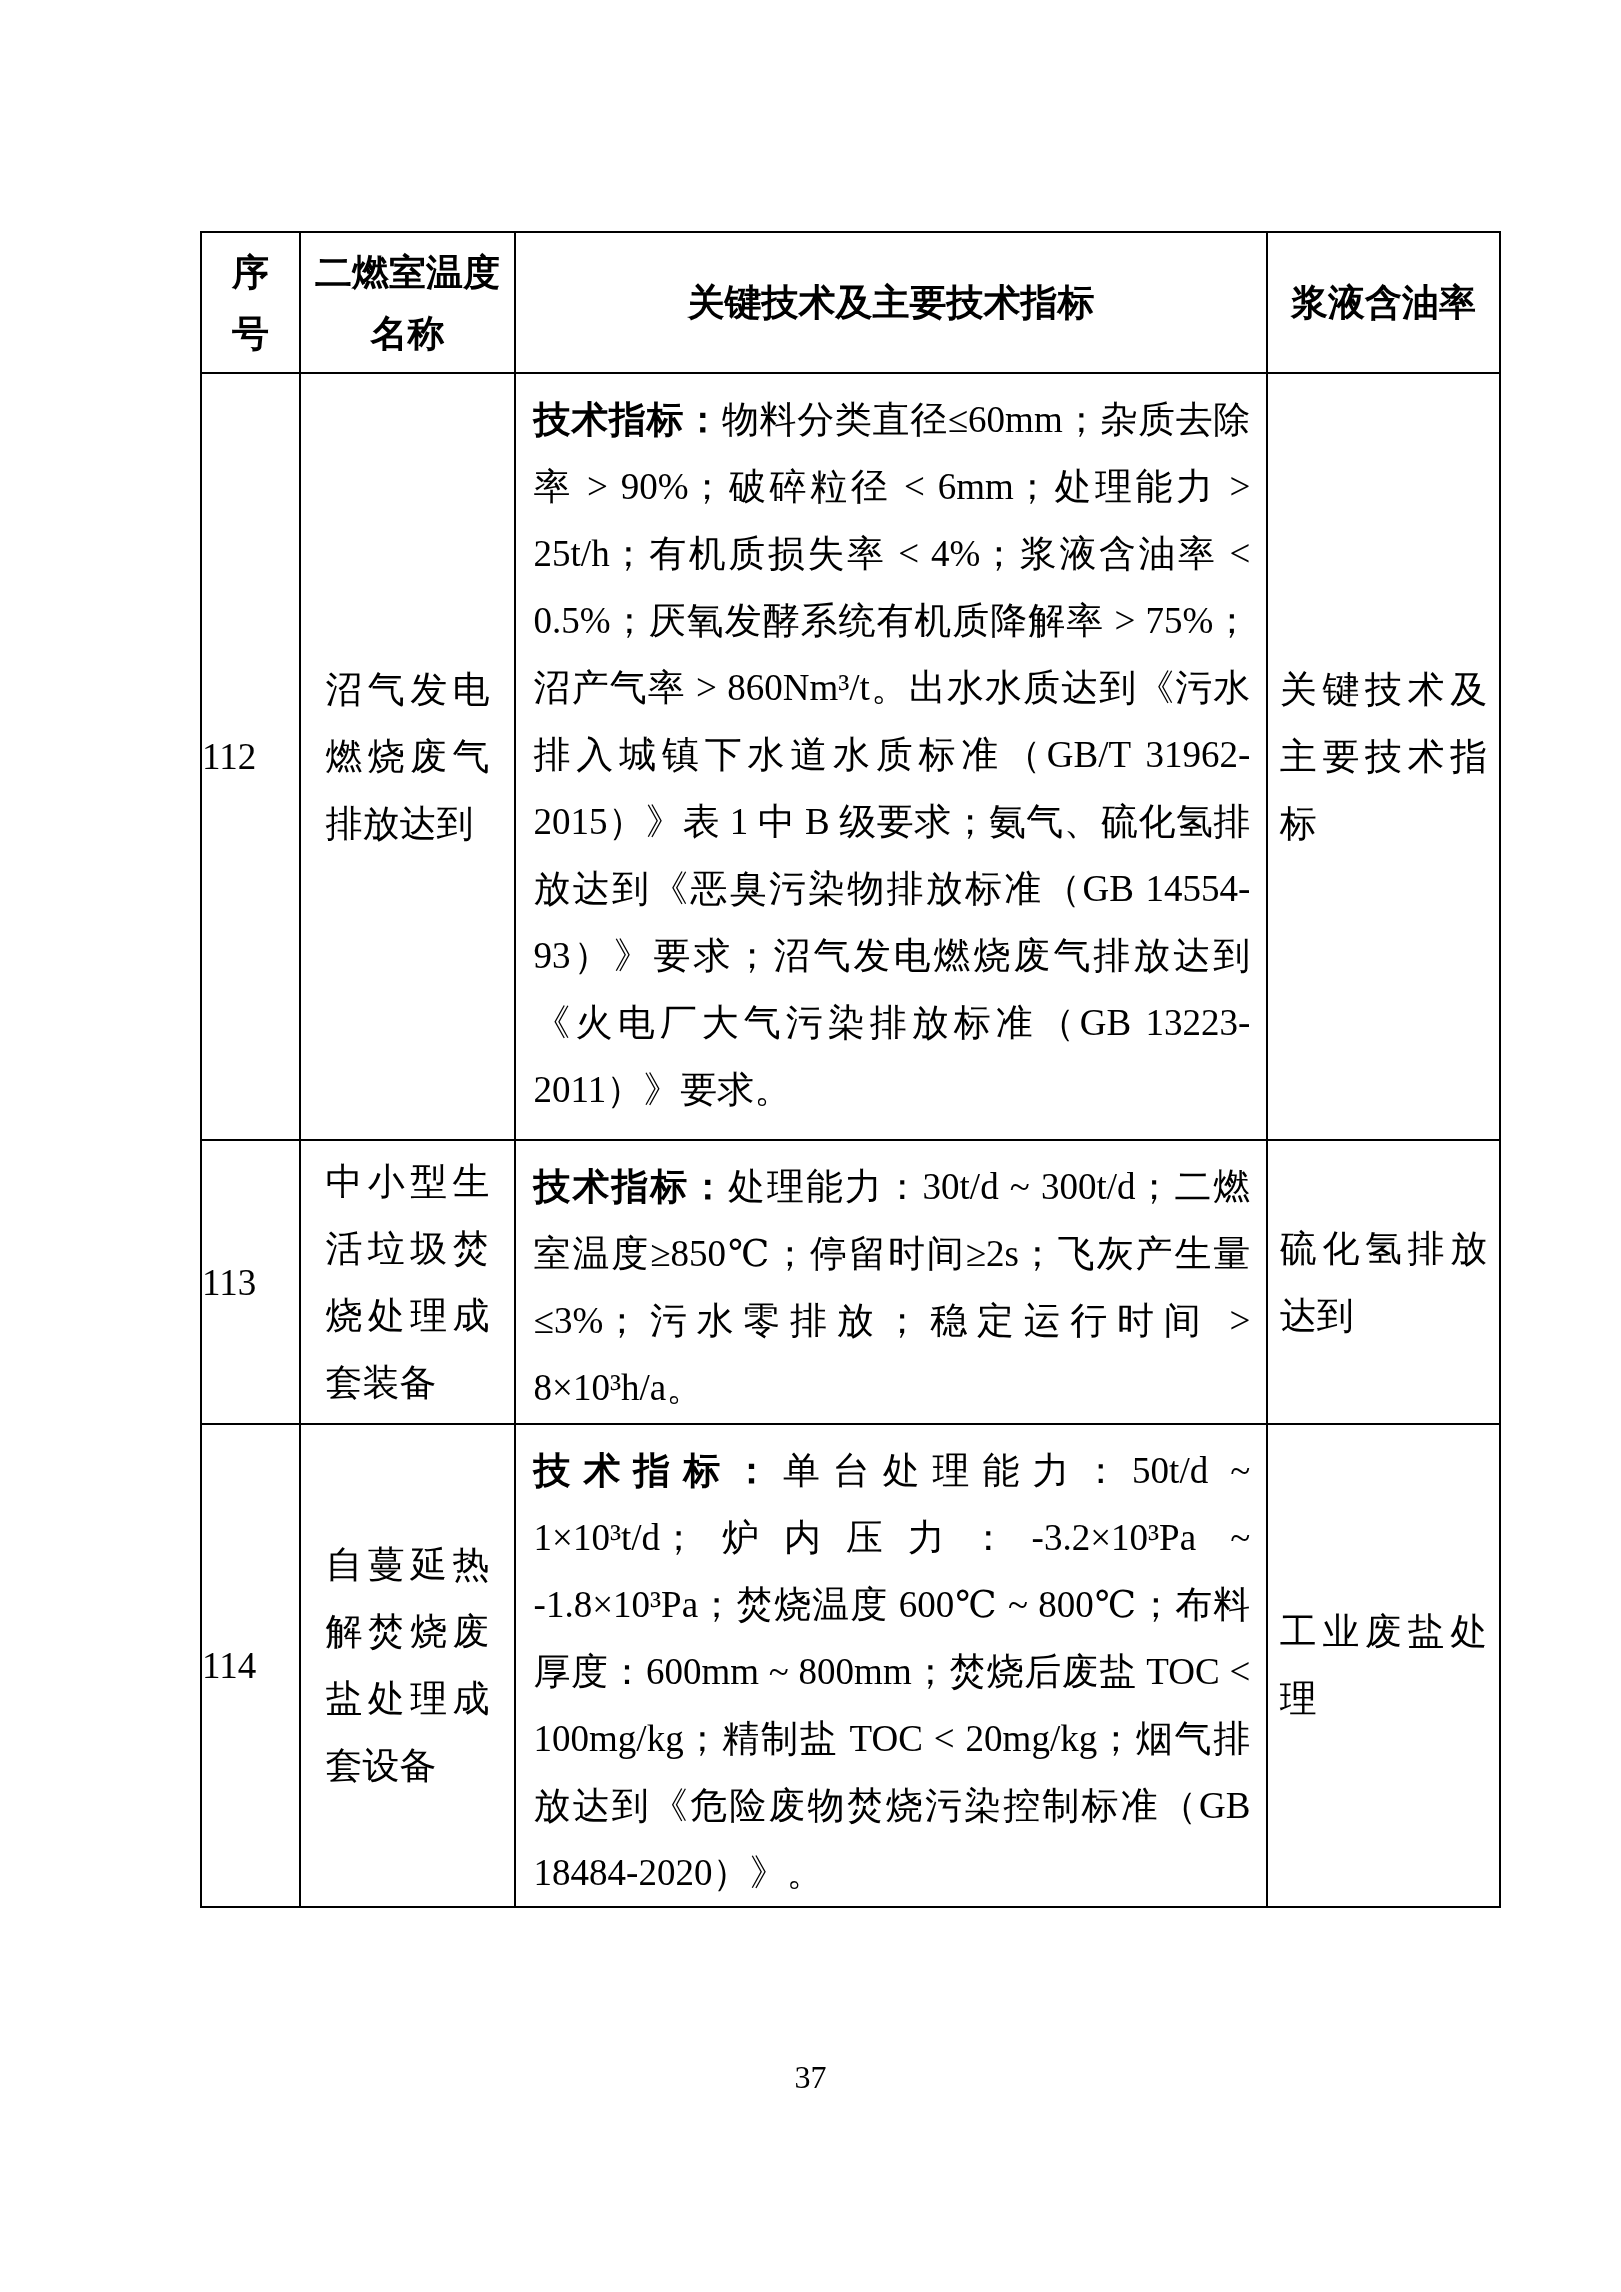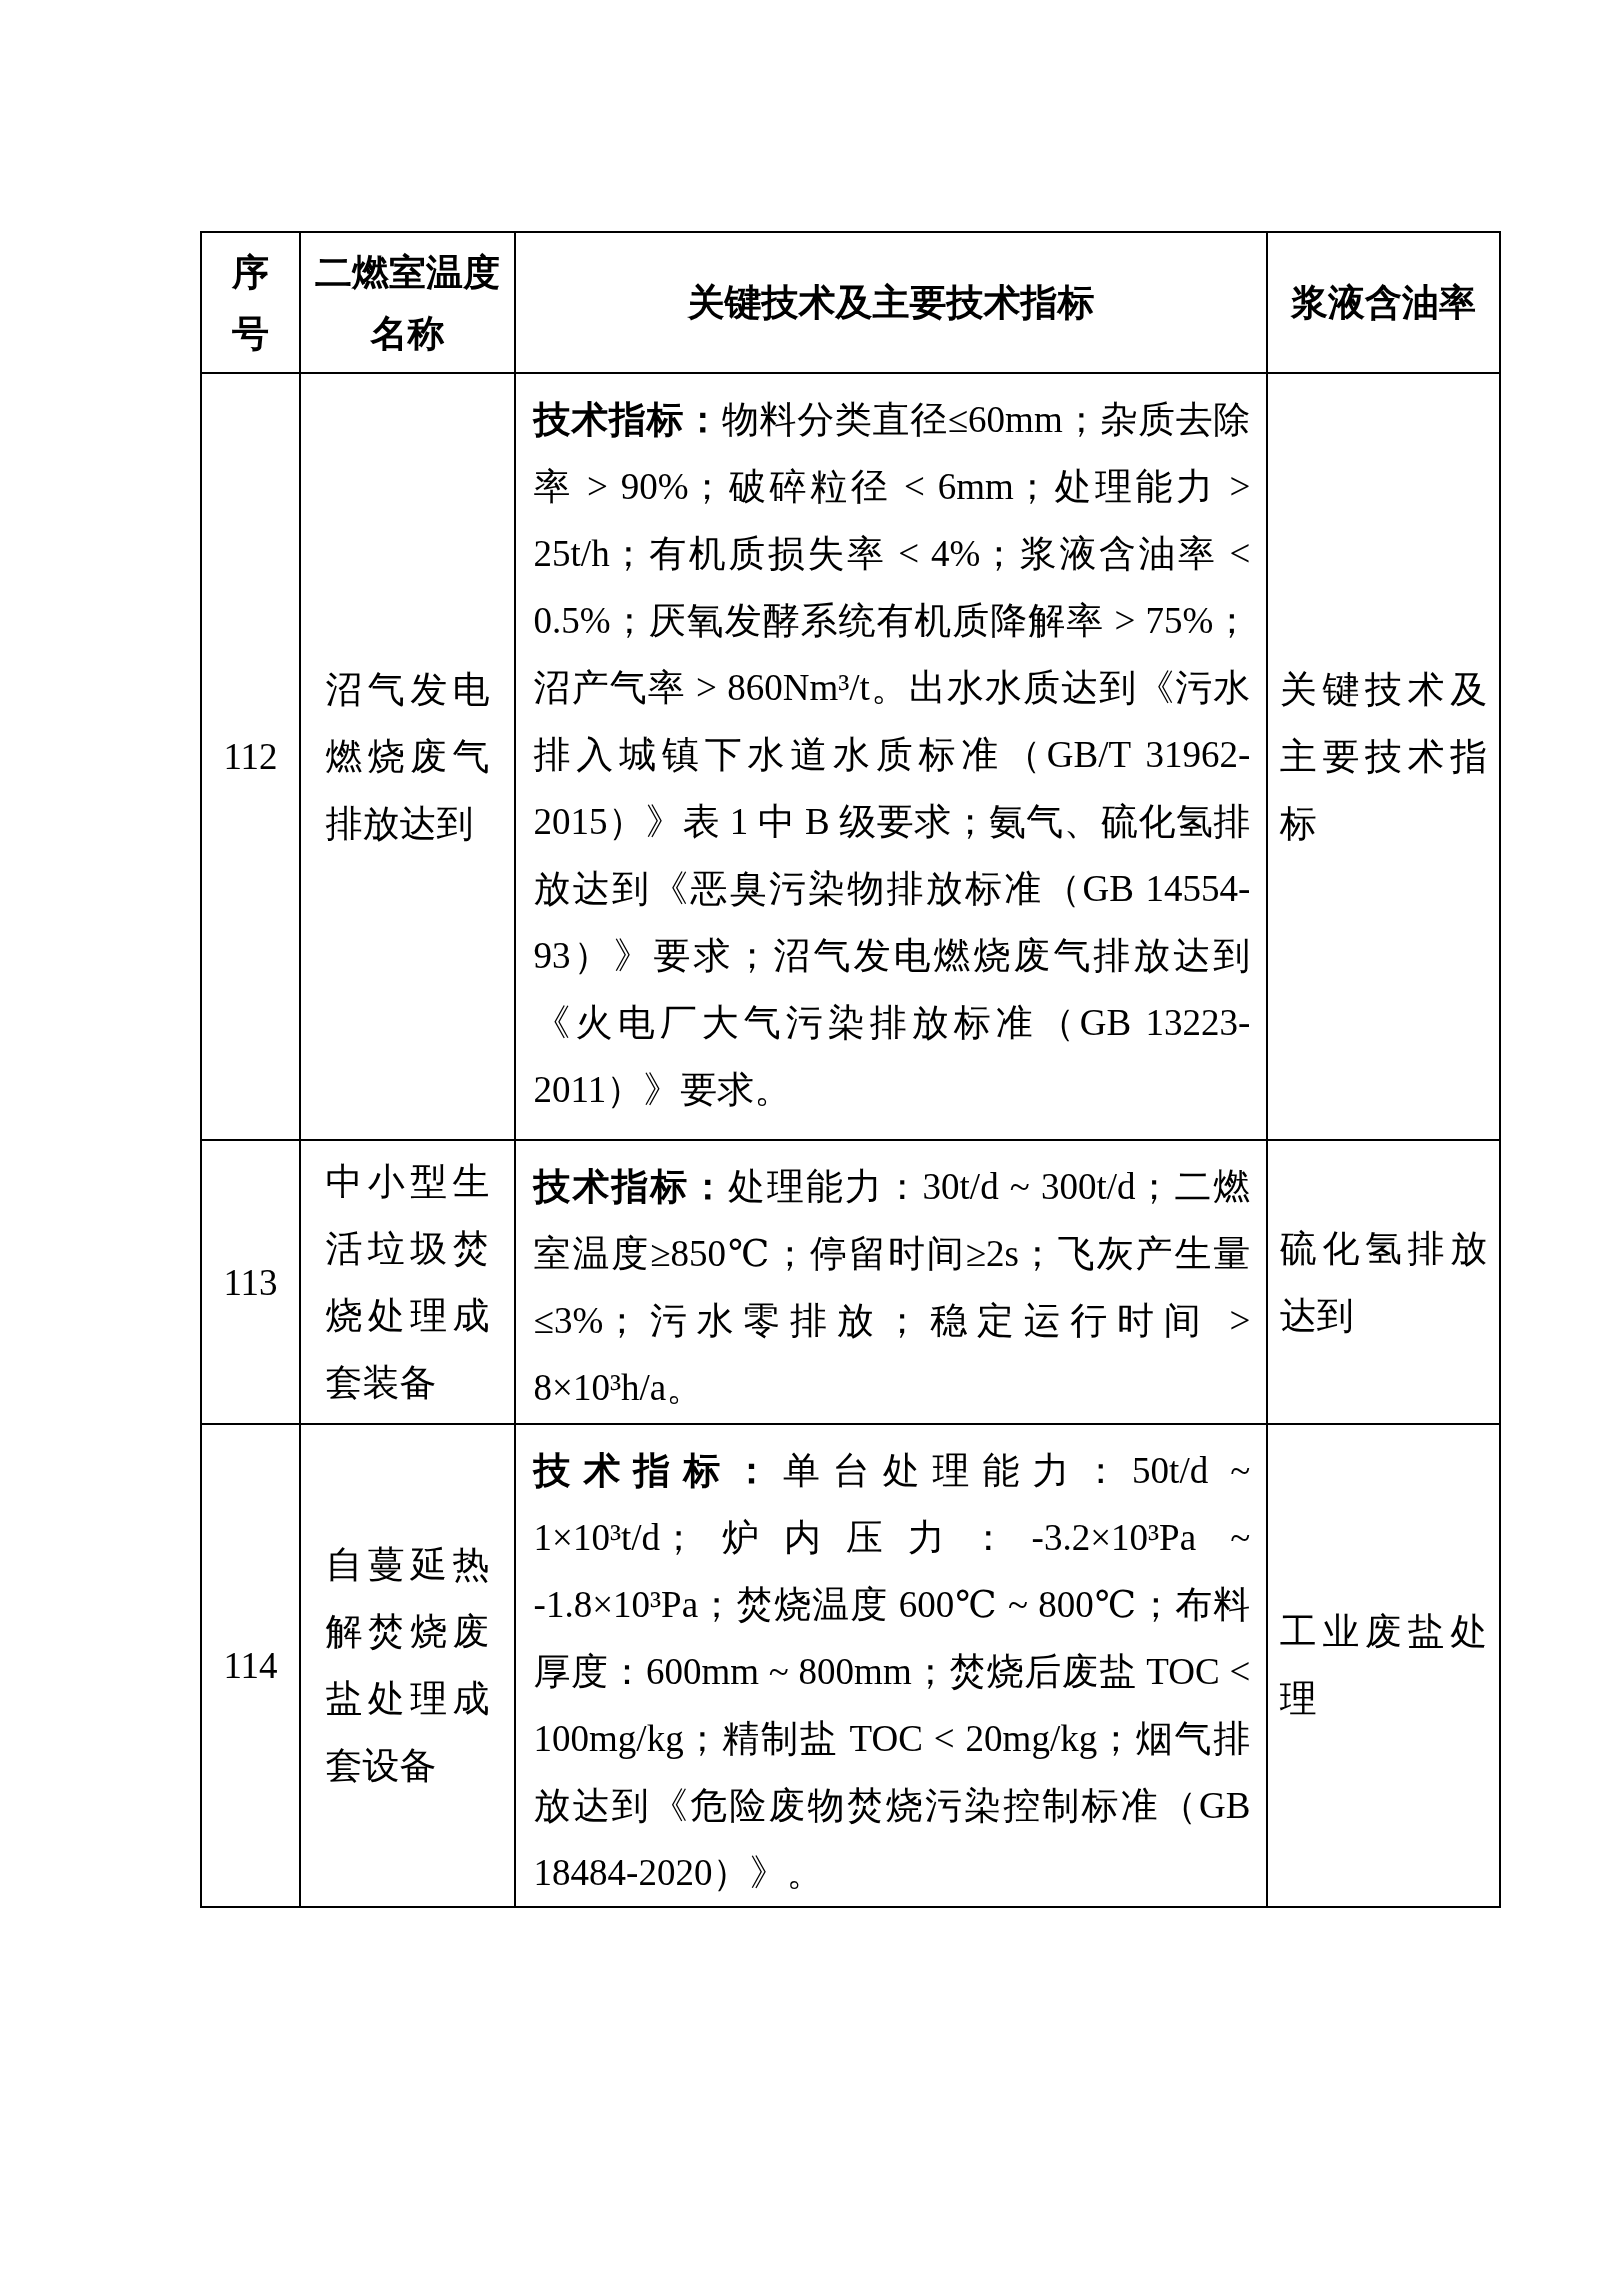--- a/index.html
+++ b/index.html
@@ -32,21 +32,20 @@
   th.hdr {
     font-family: "Liberation Sans", "DejaVu Sans", sans-serif;
     font-weight: 700;
     text-align: center;
     vertical-align: middle;
     line-height: 61px;
     white-space: pre-line;
     padding: 0;
   }
   td.no-cell {
-    text-align: center;
     vertical-align: middle;
     line-height: 67px;
     padding: 0;
   }
   td.name-cell {
     text-align: justify;
     vertical-align: middle;
     line-height: 67px;
     padding: 0 24.5px;
   }
@@ -114,15 +113,16 @@
 
       <tr style="height:429px;">
         <td class="no-cell">114</td>
         <td class="name-cell">自蔓延热解焚烧废盐处理成套设备</td>
         <td class="ind-cell"><span class="ind-label">技术指标：</span><span>单台处理能力：50t/d ~ 1×10³t/d；炉内压力：-3.2×10³Pa ~ -1.8×10³Pa；焚烧温度 600℃ ~ 800℃；布料厚度：600mm ~ 800mm；焚烧后废盐 TOC &lt; 100mg/kg；精制盐 TOC &lt; 20mg/kg；烟气排放达到《危险废物焚烧污染控制标准（GB 18484-2020）》。</span></td>
         <td class="scope-cell">工业废盐处理</td>
       </tr>
     </tbody>
   </table>
 
+  <div class="page-number">37</div>
 
 </div>
 
 
 </body></html>

